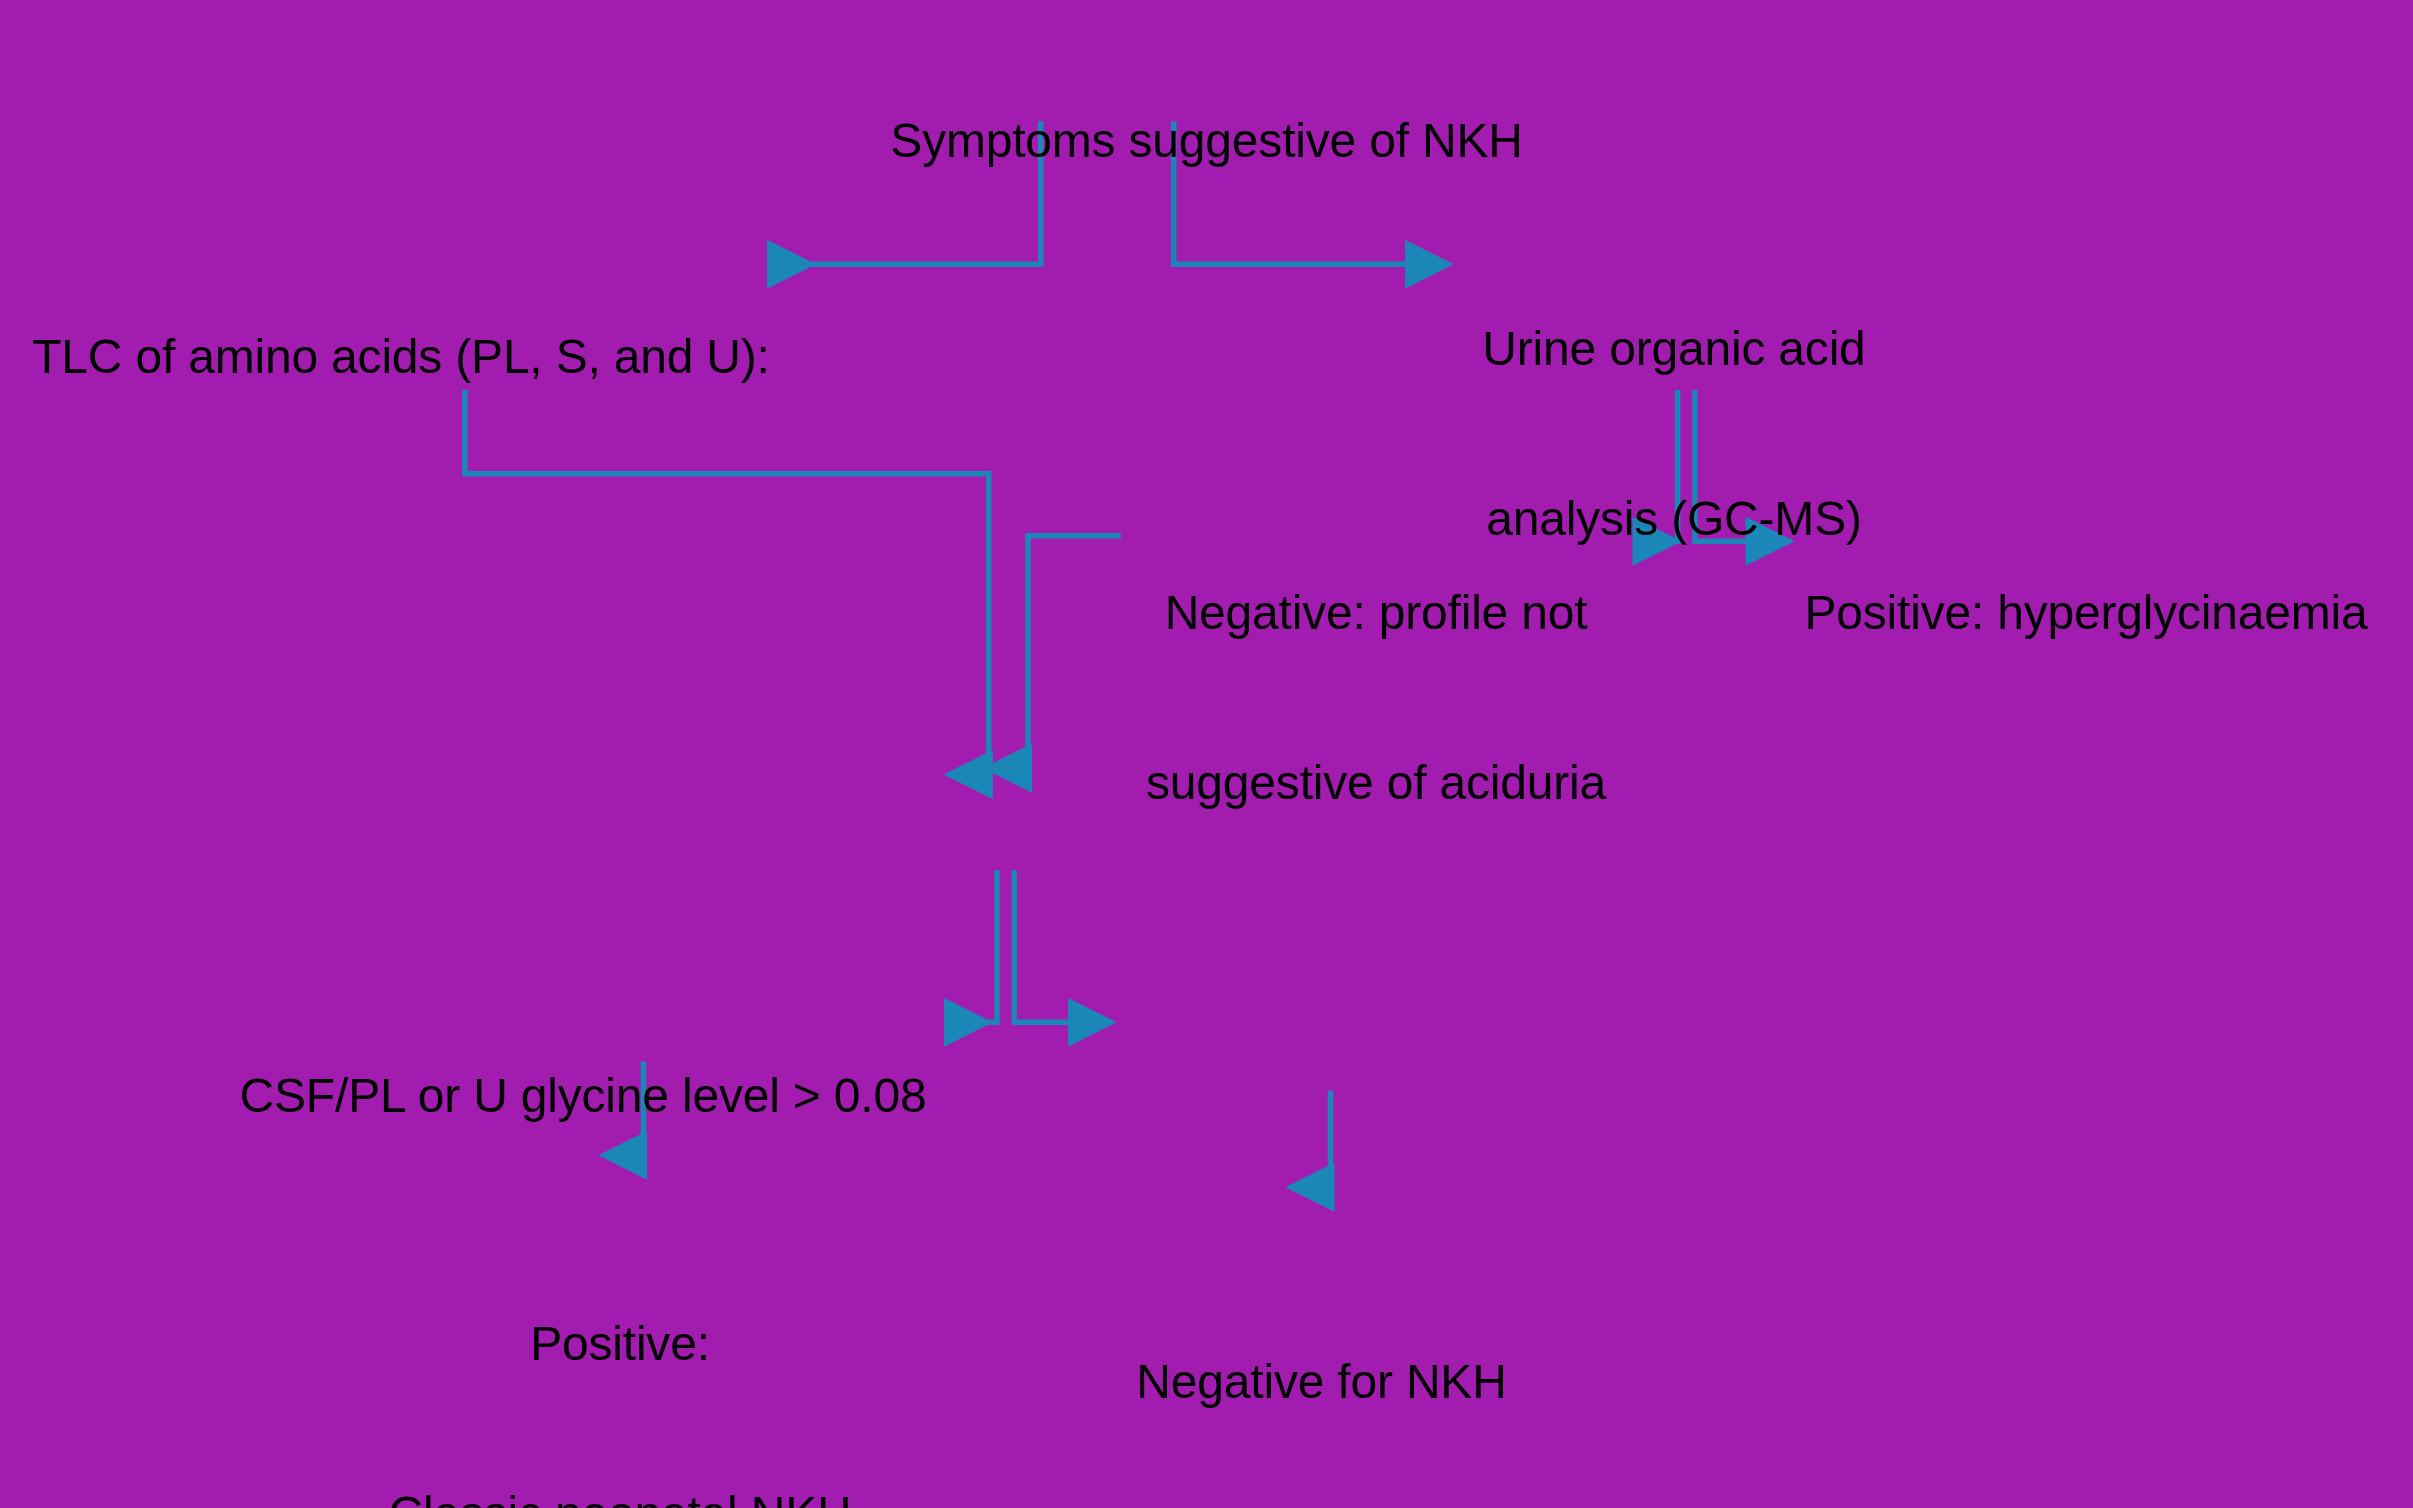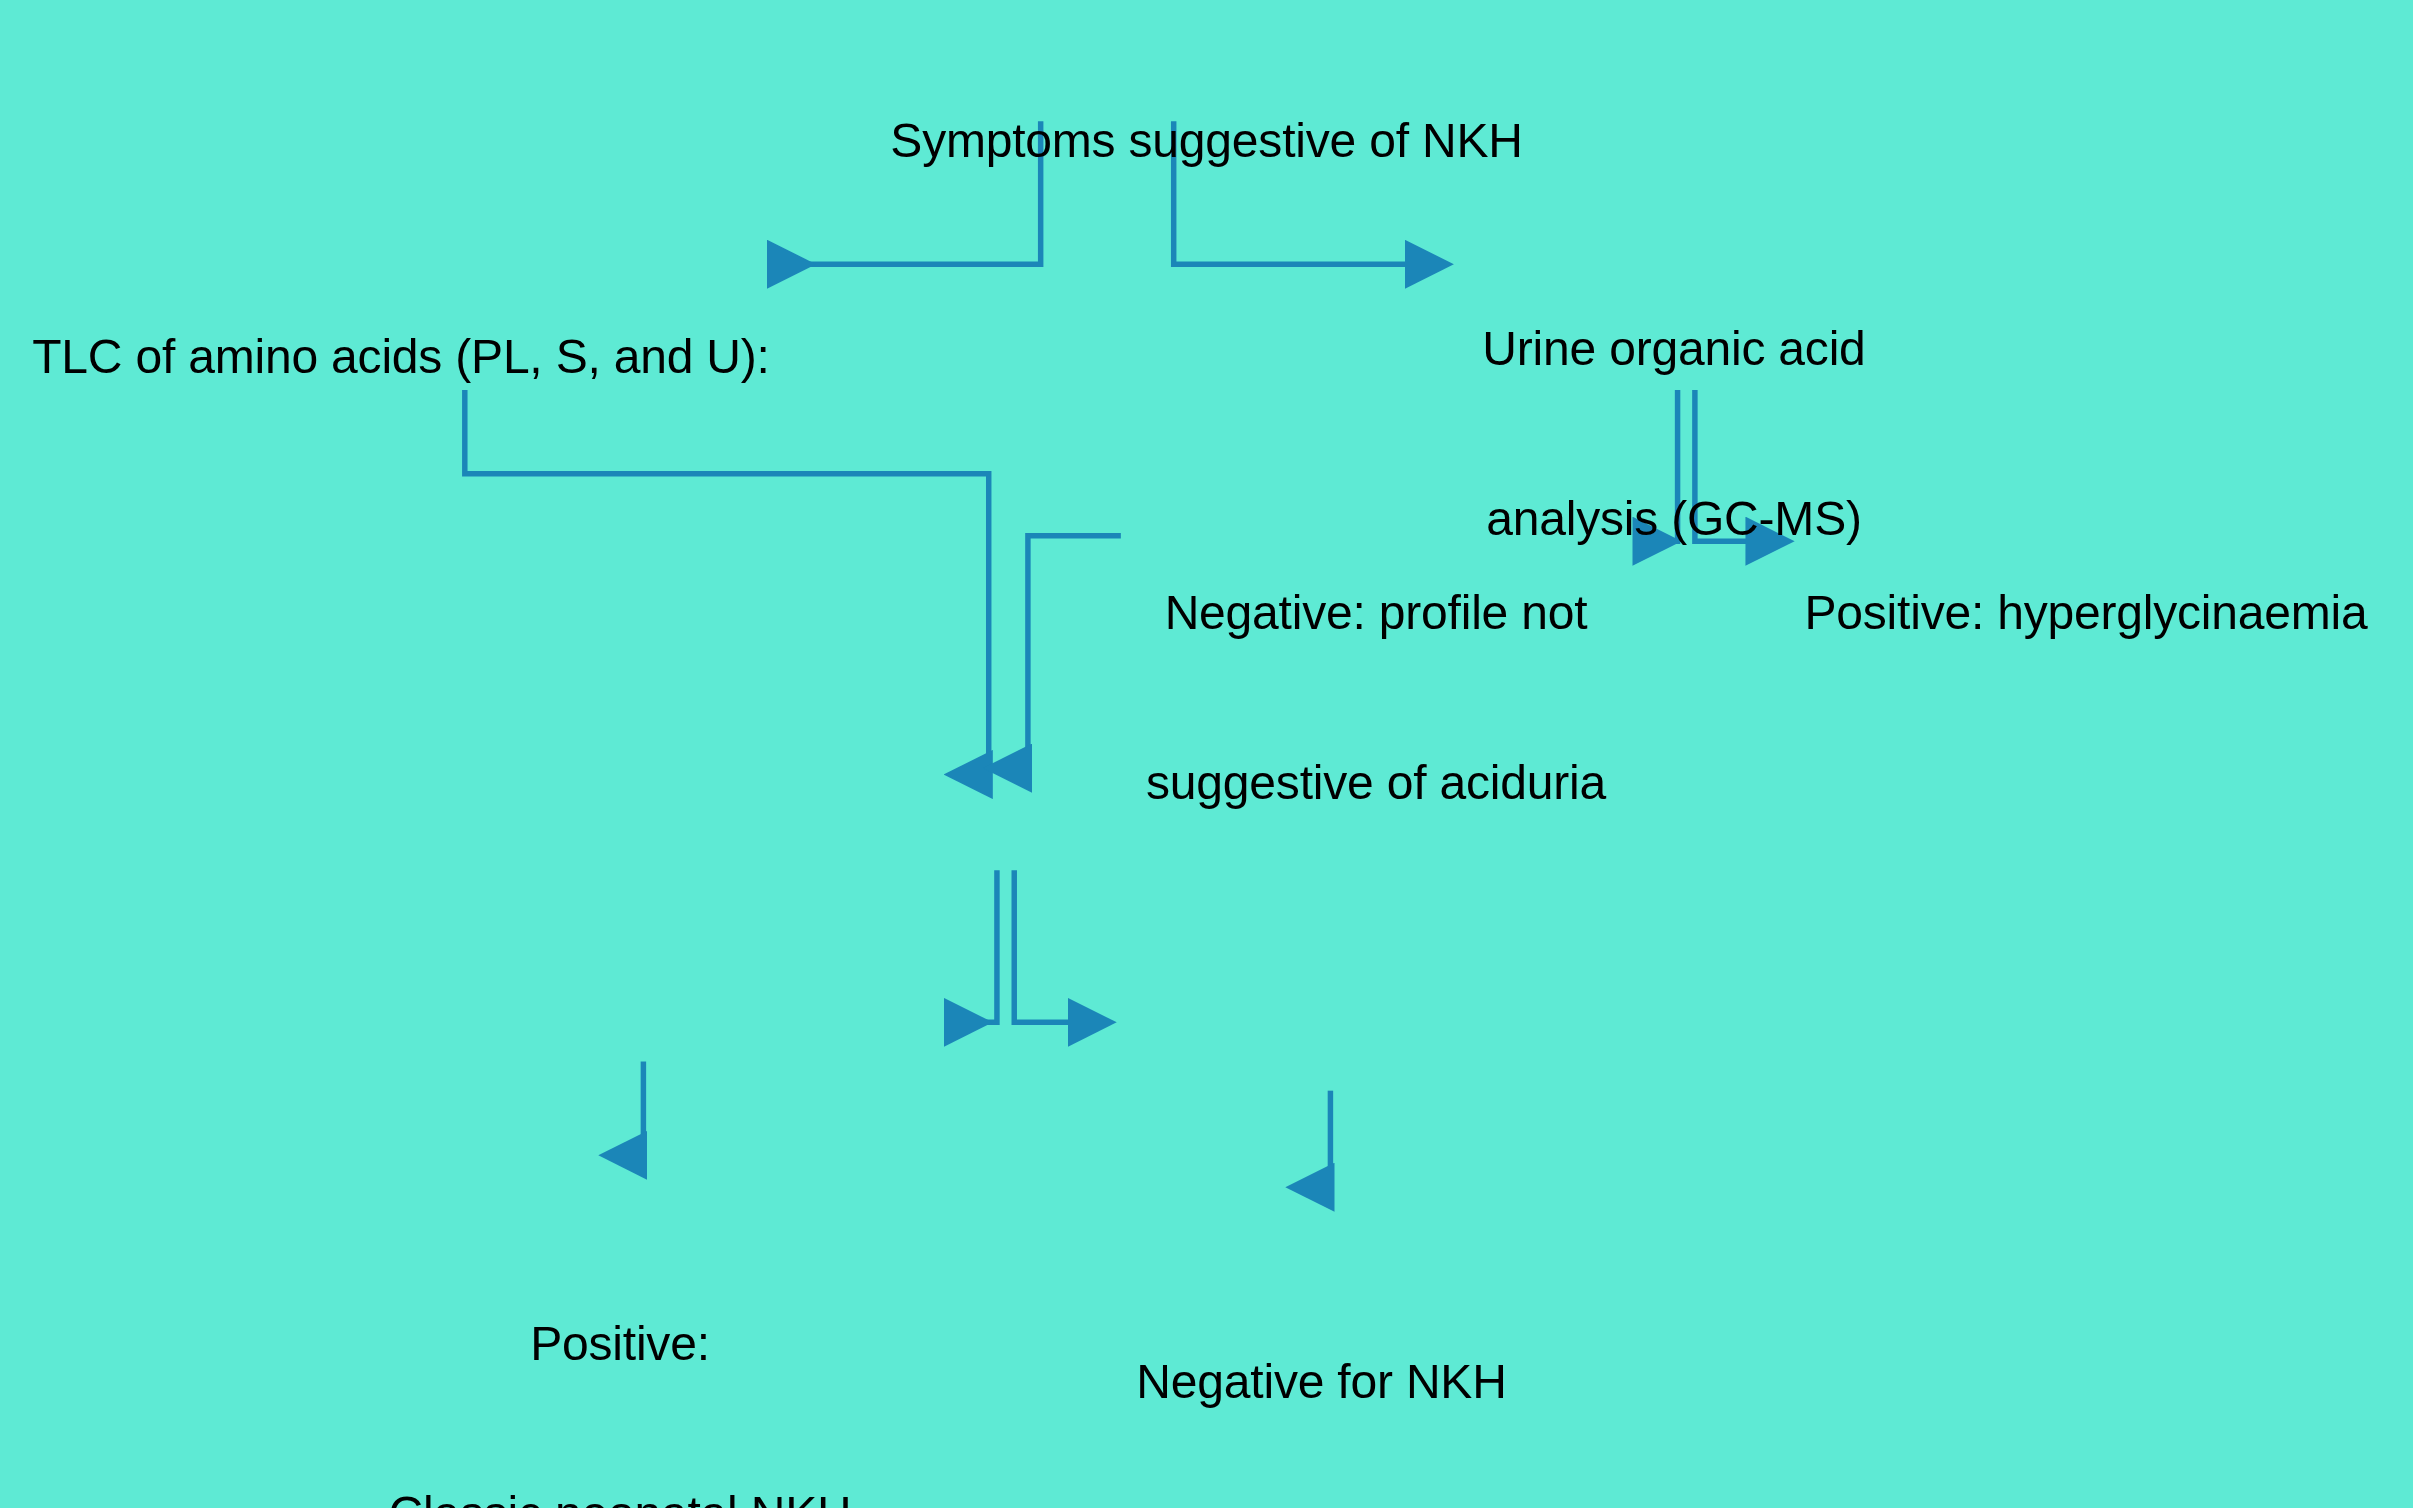--- a/index.html
+++ b/index.html
@@ -4,21 +4,21 @@
 <style>
   html, body {
     margin: 0;
     padding: 0;
     background: #ffffff;
   }
   #canvas {
     position: relative;
     width: 2413px;
     height: 1508px;
-    background: #5eead4;
+    background: #a21caf;
     font-family: "Liberation Sans", sans-serif;
     color: #000000;
     overflow: hidden;
   }
   .node {
     position: absolute;
     text-align: center;
     font-size: 48px;
     line-height: 1.18;
     color: #000000;
@@ -105,20 +105,23 @@
   <div class="node" id="n-negative">
     <span class="ln">Negative: profile not</span>
     <span class="ln">suggestive of aciduria</span>
   </div>
 
   <div class="node" id="n-positive-oa">
     <span class="ln">Positive: hyperglycinaemia</span>
   </div>
 
 
+  <div class="node" id="n-gt">
+    <span class="ln">CSF/PL or U glycine level &gt; 0.08</span>
+  </div>
 
 
   <div class="node" id="n-pos-list">
     <span class="ln">Positive:</span>
     <span class="ln">Classic neonatal NKH</span>
     
     
     
   </div>
 

